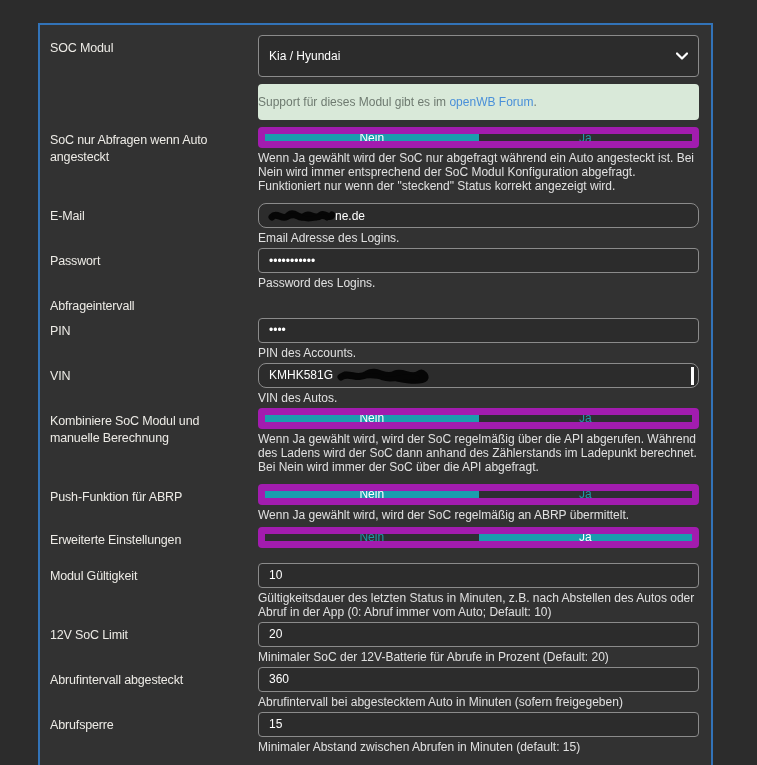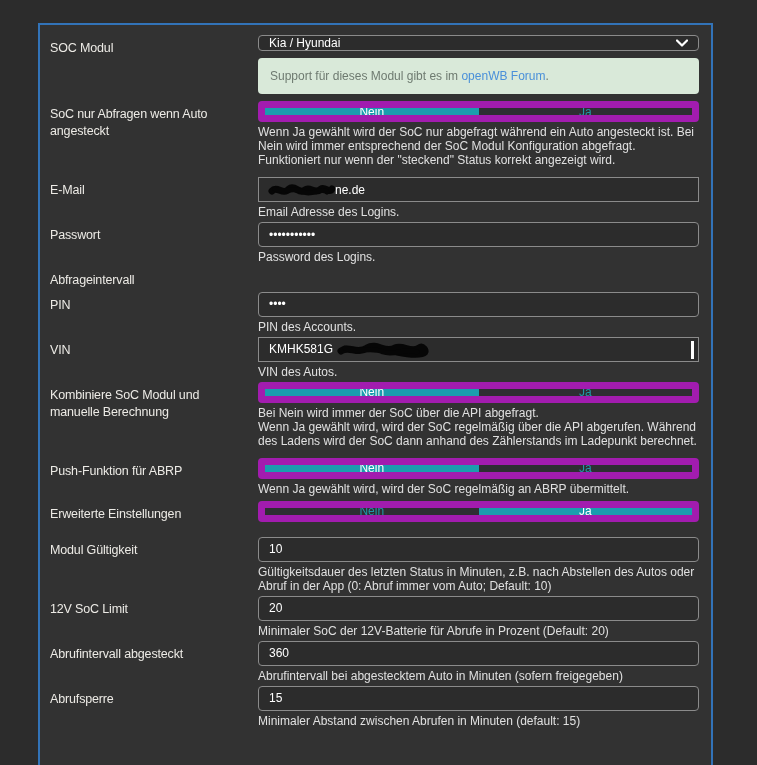--- a/index.html
+++ b/index.html
@@ -25,35 +25,35 @@
   }
   .tinput {
     display: block; width: 100%; height: 25px;
     background: #2c2c2c; border: 1px solid #8b8b8b; border-radius: 4px;
     color: #ffffff; font-size: 12px; padding: 0 10px;
     font-family: "Liberation Sans", sans-serif;
   }
   .fake-input {
     display: flex; align-items: center; position: relative;
     width: 100%; height: 25px;
-    background: #2c2c2c; border: 1px solid #8b8b8b; border-radius: 0;
+    background: #2c2c2c; border: 1px solid #8b8b8b; border-radius: 8px;
     color: #ffffff; font-size: 12px; padding: 9px 10px;
   }
   .fake-input svg { overflow: visible; }
   .caret { position: absolute; right: 4px; top: 3px; width: 3px; height: 18px; background: #ffffff; }
   .selectbox {
     display: flex; align-items: center; justify-content: space-between;
-    width: 100%; height: 16px;
+    width: 100%; height: 42px;
     background: #2c2c2c; border: 1px solid #8b8b8b; border-radius: 4px;
     color: #ffffff; font-size: 12px; padding: 0 10px;
     cursor: pointer;
   }
   .alert {
     margin-top: 7px; background: #d9e9d9; border-radius: 4px;
-    color: #6e7a70; font-size: 12px; line-height: 14px; padding: 11px 12px;
+    color: #6e7a70; font-size: 12px; line-height: 14px; padding: 11px 0;
   }
   .alert a { color: #4a90d9; text-decoration: none; cursor: pointer; }
   .toggle {
     display: flex; height: 21px;
     border: 7px solid #a21caf; border-radius: 4px; overflow: hidden;
   }
   .topt {
     flex: 1; display: flex; align-items: center; justify-content: center;
     font-size: 12px; color: #1f98a8; background: #2e2e32; cursor: pointer;
   }
@@ -149,22 +149,22 @@
   </div>
 
   <div class="frow mb1">
     <div class="flabel">Kombiniere SoC Modul und manuelle Berechnung</div>
     <div>
       <div class="toggle">
         <div class="topt on">Nein</div>
         <div class="topt">Ja</div>
       </div>
       <div class="help">
+        <div>Wenn Ja gewählt wird, wird der SoC regelmäßig über die API abgerufen. Während des Ladens wird der SoC dann anhand des Zählerstands im Ladepunkt berechnet.</div>
         <div>Bei Nein wird immer der SoC über die API abgefragt.</div>
-        <div>Wenn Ja gewählt wird, wird der SoC regelmäßig über die API abgerufen. Während des Ladens wird der SoC dann anhand des Zählerstands im Ladepunkt berechnet.</div>
       </div>
     </div>
   </div>
 
   <div class="frow mb5">
     <div class="flabel">Push-Funktion für ABRP</div>
     <div>
       <div class="toggle">
         <div class="topt on">Nein</div>
         <div class="topt">Ja</div>

